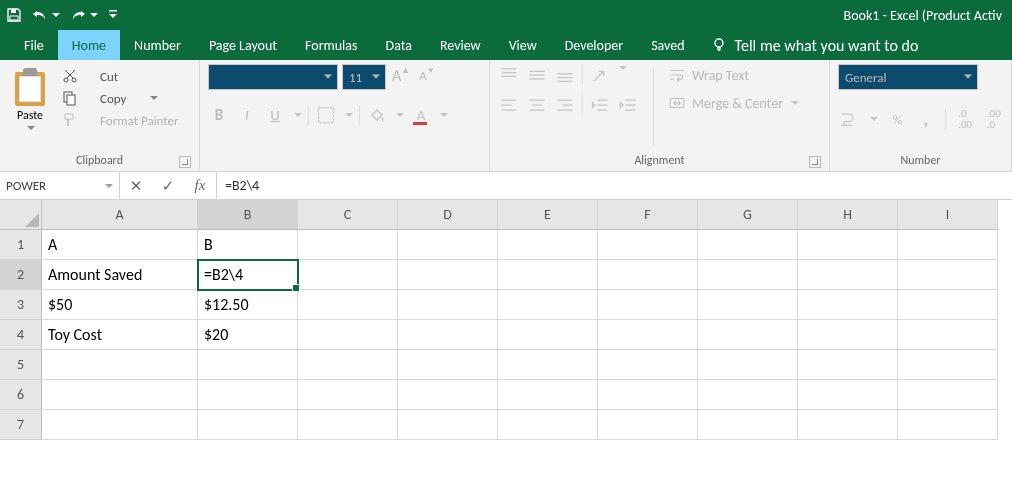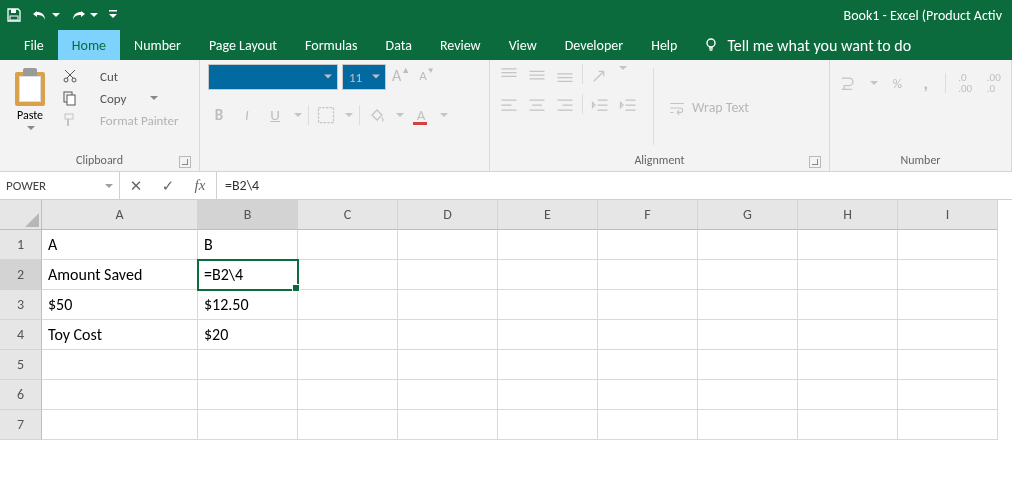--- a/index.html
+++ b/index.html
@@ -32,31 +32,31 @@
   .clipboard-icon { width: 30px; height: 38px; position:relative; }
   .clipboard-icon .board { position:absolute; inset:4px 0 0 0; background:#d9a24a; border-radius:2px; }
   .clipboard-icon .clip  { position:absolute; top:0; left:50%; transform:translateX(-50%); width:14px; height:8px; background:#9a9a9a; border-radius:2px 2px 0 0;}
   .clipboard-icon .paper { position:absolute; top:8px; left:4px; right:4px; bottom:4px; background:#fff; border:1px solid #ddd;}
   .clip-list { display:flex; flex-direction:column; gap:6px; color:#555; font-size:13px; padding-top:4px;}
   .clip-list .row { display:flex; align-items:center; gap:22px; cursor:pointer; }
   .clip-list .row.disabled { color:#b2b2b2; }
 
   
   .font-top { display:flex; gap:4px; margin-bottom:6px; }
-  .combo { height:26px; border:1px solid #c8c8c8; background:#0369a1; display:flex; align-items:center; padding:0 18px 0 6px; font-size:13px; color:#c0c0c0; position:relative; }
+  .combo { height:26px; border:1px solid #c8c8c8; background:#0c4a6e; display:flex; align-items:center; padding:0 18px 0 6px; font-size:13px; color:#c0c0c0; position:relative; }
   .combo::after { content:""; position:absolute; right:5px; top:50%; transform:translateY(-30%); border:4px solid transparent; border-top-color:#bdbdbd; }
   .btnsm { width:22px; height:22px; display:flex; align-items:center; justify-content:center; color:#bdbdbd; font-size:13px; cursor:pointer; }
   .btnsm.b { font-weight:bold; font-size:15px;} .btnsm.i{ font-style:italic; font-size:15px;} .btnsm.u{ text-decoration:underline; font-size:15px;}
   .row2 { display:flex; gap:6px; align-items:center; }
   .vsep { width:1px; height:20px; background:#ddd; }
 
   .align-col { display:flex; flex-direction:column; gap:8px; }
   .align-row { display:flex; gap:6px; }
   .icon20 { width:20px; height:20px; display:block; }
-  .wrap-merge { display:flex; flex-direction:row; gap:10px; color:#b8b8b8; font-size:14px; padding-top:2px; }
+  .wrap-merge { display:flex; flex-direction:column; gap:10px; color:#b8b8b8; font-size:14px; padding-top:2px; }
   .wrap-merge .row { display:flex; align-items:center; gap:6px; cursor:pointer;}
 
   .num-top { display:flex; }
   .num-top .combo { width:140px; color:#bdbdbd;}
   .num-row { display:flex; gap:10px; align-items:center; color:#bdbdbd; margin-top:8px; font-size:14px;}
 
   svg.disabled * { stroke:#c4c4c4 !important; fill:none;}
 
   
   .fbar { height:28px; border-bottom:1px solid #d0d0d0; display:flex; align-items:stretch; background:#fff; }
@@ -118,21 +118,21 @@
 <div class="tabs">
   <div class="tab">File</div>
   <div class="tab active">Home</div>
   <div class="tab">Number</div>
   <div class="tab">Page Layout</div>
   <div class="tab">Formulas</div>
   <div class="tab">Data</div>
   <div class="tab">Review</div>
   <div class="tab">View</div>
   <div class="tab">Developer</div>
-  <div class="tab">Help</div>
+  <div class="tab">Saved</div>
   <div class="tellme">
     <svg width="16" height="16" viewBox="0 0 16 16">
         <circle cx="8" cy="6" r="4"></circle>
         <path d="M6 11h4M6.5 13h3"></path>
       </svg>
     <span>Tell me what you want to do</span>
   </div>
 </div>
 
 <div class="ribbon">
@@ -274,30 +274,41 @@
         </div>
       </div>
       <div style="width:1px; background:#ddd; margin:4px 4px"></div>
       <div class="wrap-merge">
         <div class="row">
           <svg width="18" height="18" viewBox="0 0 16 16" class="disabled">
               <path d="M2 4h12M2 8h9a2 2 0 010 4H8m0 0l2-2m-2 2l2 2M2 12h3"></path>
             </svg>
           <span>Wrap Text</span>
         </div>
+        <div class="row">
+          <svg width="18" height="18" viewBox="0 0 16 16" class="disabled">
+              <rect x="2" y="4" width="12" height="8"></rect>
+              <path d="M5 8h6M5 8l2-2M5 8l2 2M11 8l-2-2M11 8l-2 2"></path>
+            </svg>
+          <span>Merge &amp; Center</span>
+            <span class="caret" style="color:#c4c4c4"></span>
+        </div>
       </div>
     </div>
     <div class="group-label">
         <span>Alignment</span>
         <span class="dlaunch"></span>
       </div>
   </div>
 
   <div class="group" style="flex:1; min-width:160px">
     <div class="group-body" style="flex-direction:column">
+      <div class="num-top">
+          <div class="combo">General</div>
+        </div>
       <div class="num-row">
         <span class="btnsm">
             <svg class="icon20 disabled" viewBox="0 0 16 16">
               <path d="M3 4h6a3 3 0 010 6H5v3M3 13h8"></path>
             </svg>
           </span>
           <span class="caret" style="color:#c4c4c4"></span>
         <span class="btnsm">%</span>
         <span class="btnsm" style="font-size:18px; font-weight:bold">,</span>
         <span class="vsep"></span>

